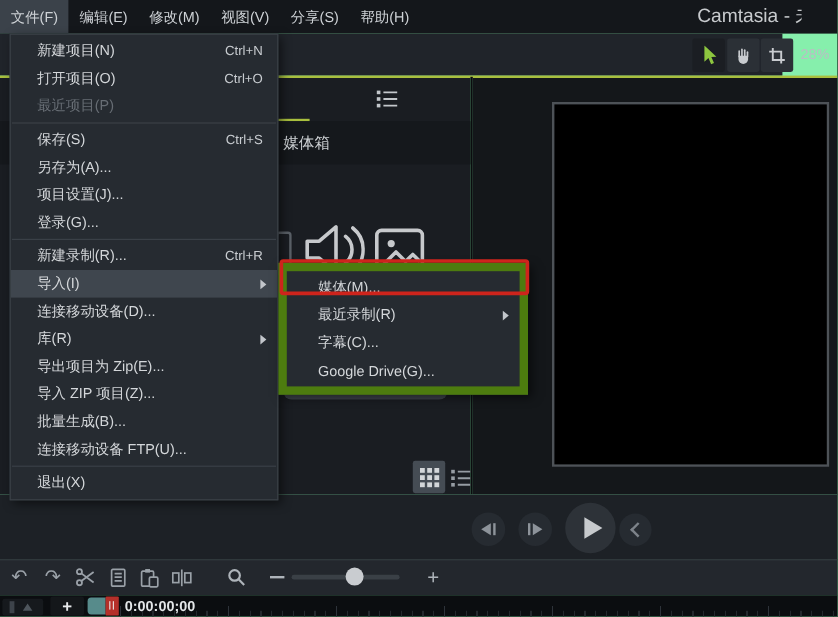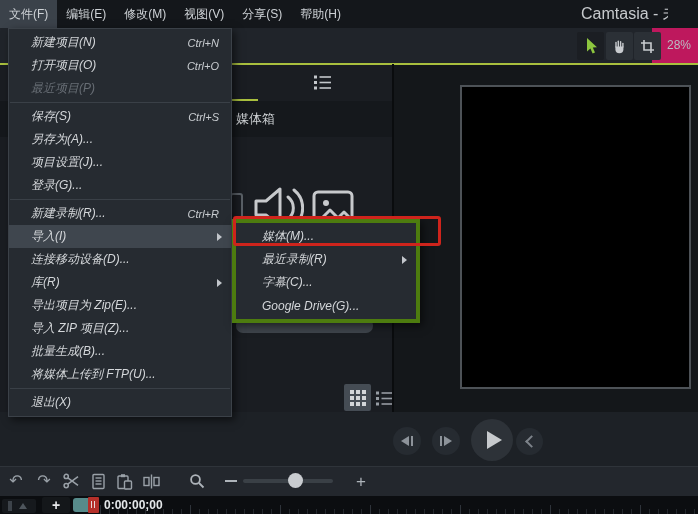--- a/index.html
+++ b/index.html
@@ -1,16 +1,16 @@
 <!DOCTYPE html>
 <html><head>
 <meta charset="utf-8">
 <style>
   html,body{margin:0;padding:0;background:#000;}
-  .app{position:relative;width:698px;height:514px;background:#be185d;overflow:hidden;
+  .app{position:relative;width:698px;height:514px;background:#86efac;overflow:hidden;
        font-family:"Liberation Sans","DejaVu Sans",sans-serif;}
   .abs{position:absolute;}
 
   
   .menubar{position:absolute;left:0;top:0;width:698px;height:28px;background:#14171b;display:flex;}
   .mb-item{display:flex;align-items:center;padding:0 9px;font-size:12px;color:#ced2d6;cursor:default;}
   .mb-item.active{background:#3b424a;}
   .win-title{position:absolute;left:581px;top:0;width:87px;height:28px;line-height:28px;
              font-size:16px;color:#c7cacd;white-space:nowrap;overflow:hidden;}
 
@@ -73,23 +73,23 @@
   .ph-red i{position:absolute;top:4px;width:1px;height:7px;background:#e8d9d8;}
   .tl-time{position:absolute;left:104px;top:0;height:30px;line-height:18px;font-size:12px;font-weight:bold;color:#e4e7e9;}
   .ticks-small{position:absolute;left:100px;right:0;bottom:0;height:5px;
                background:repeating-linear-gradient(90deg,#24282d 0 1px,transparent 1px 9px);}
   .ticks-big{position:absolute;left:100px;right:0;bottom:0;height:9px;
              background:repeating-linear-gradient(90deg,#2e333a 0 1px,transparent 1px 90px);}
 
   
   .file-menu{position:absolute;left:8px;top:28px;width:224px;background:#262b31;border:1px solid #3b4148;
              box-shadow:3px 3px 8px rgba(0,0,0,.55);padding:2px 0;z-index:10;box-sizing:border-box;}
-  .sub-menu{position:absolute;left:232px;top:219px;width:188px;background:#262b31;border:4px solid #4d7c0f;
+  .sub-menu{position:absolute;left:232px;top:219px;width:208px;background:#262b31;border:7px solid #4d7c0f;
             box-shadow:3px 3px 8px rgba(0,0,0,.55);padding:2px 0;z-index:11;box-sizing:border-box;}
-  .menu-row{height:23px;display:flex;align-items:center;padding:0 12px 0 22px;font-size:12px;color:#d4d7da;position:relative;font-style:italic;}
+  .menu-row{height:23px;display:flex;align-items:center;padding:0 12px 0 22px;font-size:12px;color:#d4d7da;position:relative;}
   .sub-menu .menu-row{padding-left:26px;}
   .menu-row.hl{background:#3f464e;}
   .menu-row.dis{color:#676d74;}
   .msc{margin-left:auto;font-size:11px;color:#c9cdd1;padding-left:40px;}
   .menu-sep{height:1px;margin:2px 1px;background:#3a4047;}
   .marrow{position:absolute;right:9px;top:50%;margin-top:-4px;width:0;height:0;
           border-left:5px solid #c2c6cb;border-top:4px solid transparent;border-bottom:4px solid transparent;}
 
   
   .anno{position:absolute;left:233px;top:216px;width:208px;height:30px;border:3px solid #ce241c;
@@ -356,21 +356,21 @@
       <div class="menu-row">
         <span>导出项目为 Zip(E)...</span>
       </div>
       <div class="menu-row">
         <span>导入 ZIP 项目(Z)...</span>
       </div>
       <div class="menu-row">
         <span>批量生成(B)...</span>
       </div>
       <div class="menu-row">
-        <span>将媒体上传到 FTP(U)...</span>
+        <span>连接移动设备 FTP(U)...</span>
       </div>
       <div class="menu-sep"></div>
       <div class="menu-row">
         <span>退出(X)</span>
       </div>
     </div>
 
   <div class="sub-menu" id="import-submenu">
       <div class="menu-row">
         <span>媒体(M)...</span>

